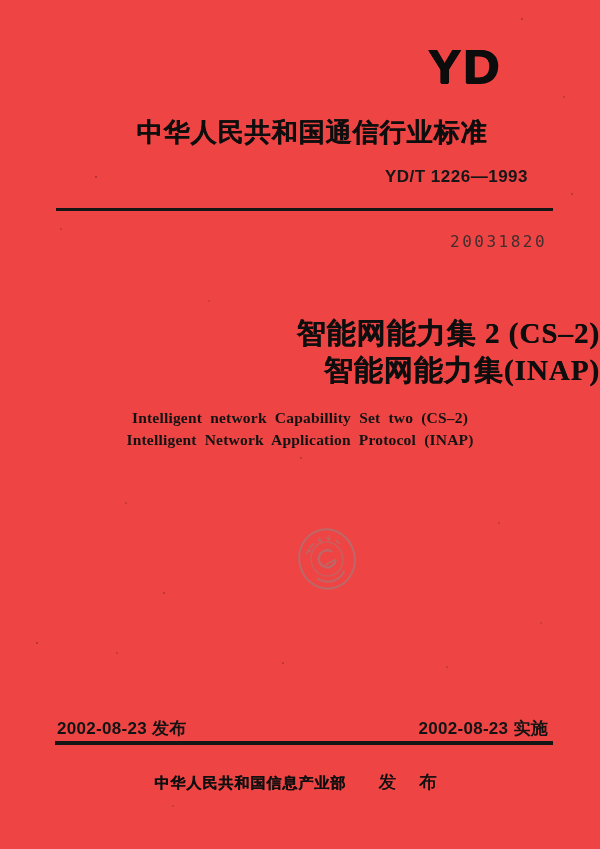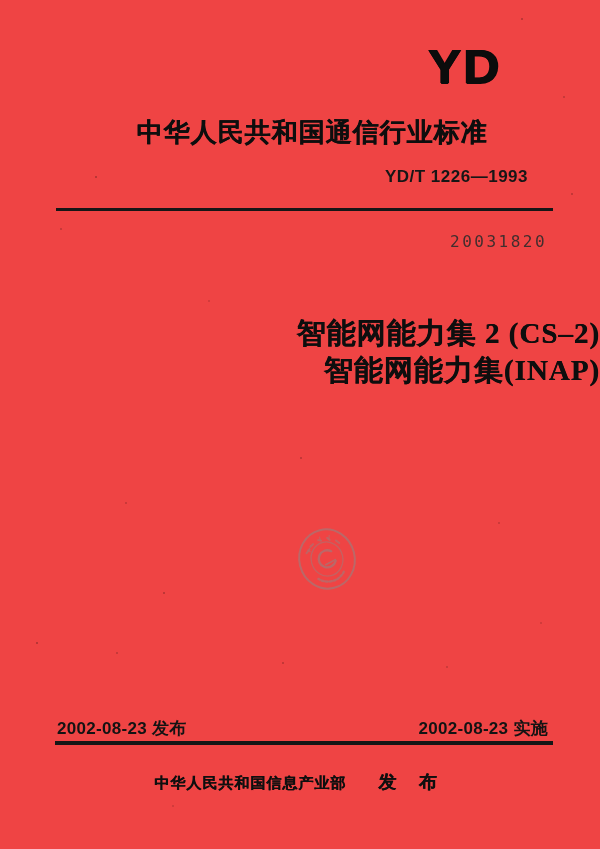--- a/index.html
+++ b/index.html
@@ -80,21 +80,21 @@
   .publisher{
     position:absolute;top:770px;left:0;width:100%;
     text-align:center;color:#0f0f0f;
     font-family:"Liberation Serif","DejaVu Serif",serif;
   }
   .publisher-name{
     font-size:15px;font-weight:bold;letter-spacing:1px;
     text-shadow:.4px 0 currentColor;
   }
   .publish-action{
-    font-size:18px;font-weight:bold;letter-spacing:9px;
+    font-size:18px;font-weight:normal;letter-spacing:9px;
     margin-left:32px;text-shadow:.4px 0 currentColor;
   }
 </style>
 </head>
 <body>
 
 <div class="page">
 
   <div class="specks"></div>
 
@@ -106,20 +106,24 @@
 
   <div class="rule rule-top"></div>
 
   <div class="stamp-number">20031820</div>
 
   <div class="title-cn">
     <div>智能网能力集 2 (CS–2)</div>
     <div>智能网能力集(INAP)</div>
   </div>
 
+  <div class="title-en">
+    <div>Intelligent network Capabillity Set two (CS–2)</div>
+    <div>Intelligent Network Application Protocol (INAP)</div>
+  </div>
 
   <div class="seal">
     <svg viewBox="0 0 100 100" width="66" height="66" fill="none" stroke="#8a8a8a" stroke-linecap="round">
       <ellipse cx="50" cy="50" rx="42" ry="45" stroke-width="3"></ellipse>
       <ellipse cx="50" cy="50" rx="24" ry="26" stroke-width="2" opacity=".8"></ellipse>
 
       <path d="M22,34 l6,-5 M30,26 l5,-3 M44,19 l4,2 M58,19 l3,4 M70,26 l4,5" stroke-width="3" opacity=".85"></path>
       <path d="M25,30 l3,3 M47,15 l0,5 M62,16 l-2,5" stroke-width="2" opacity=".7"></path>
 
       <path d="M59,40 a13,13 0 1,0 3,16" stroke-width="3.5"></path>

